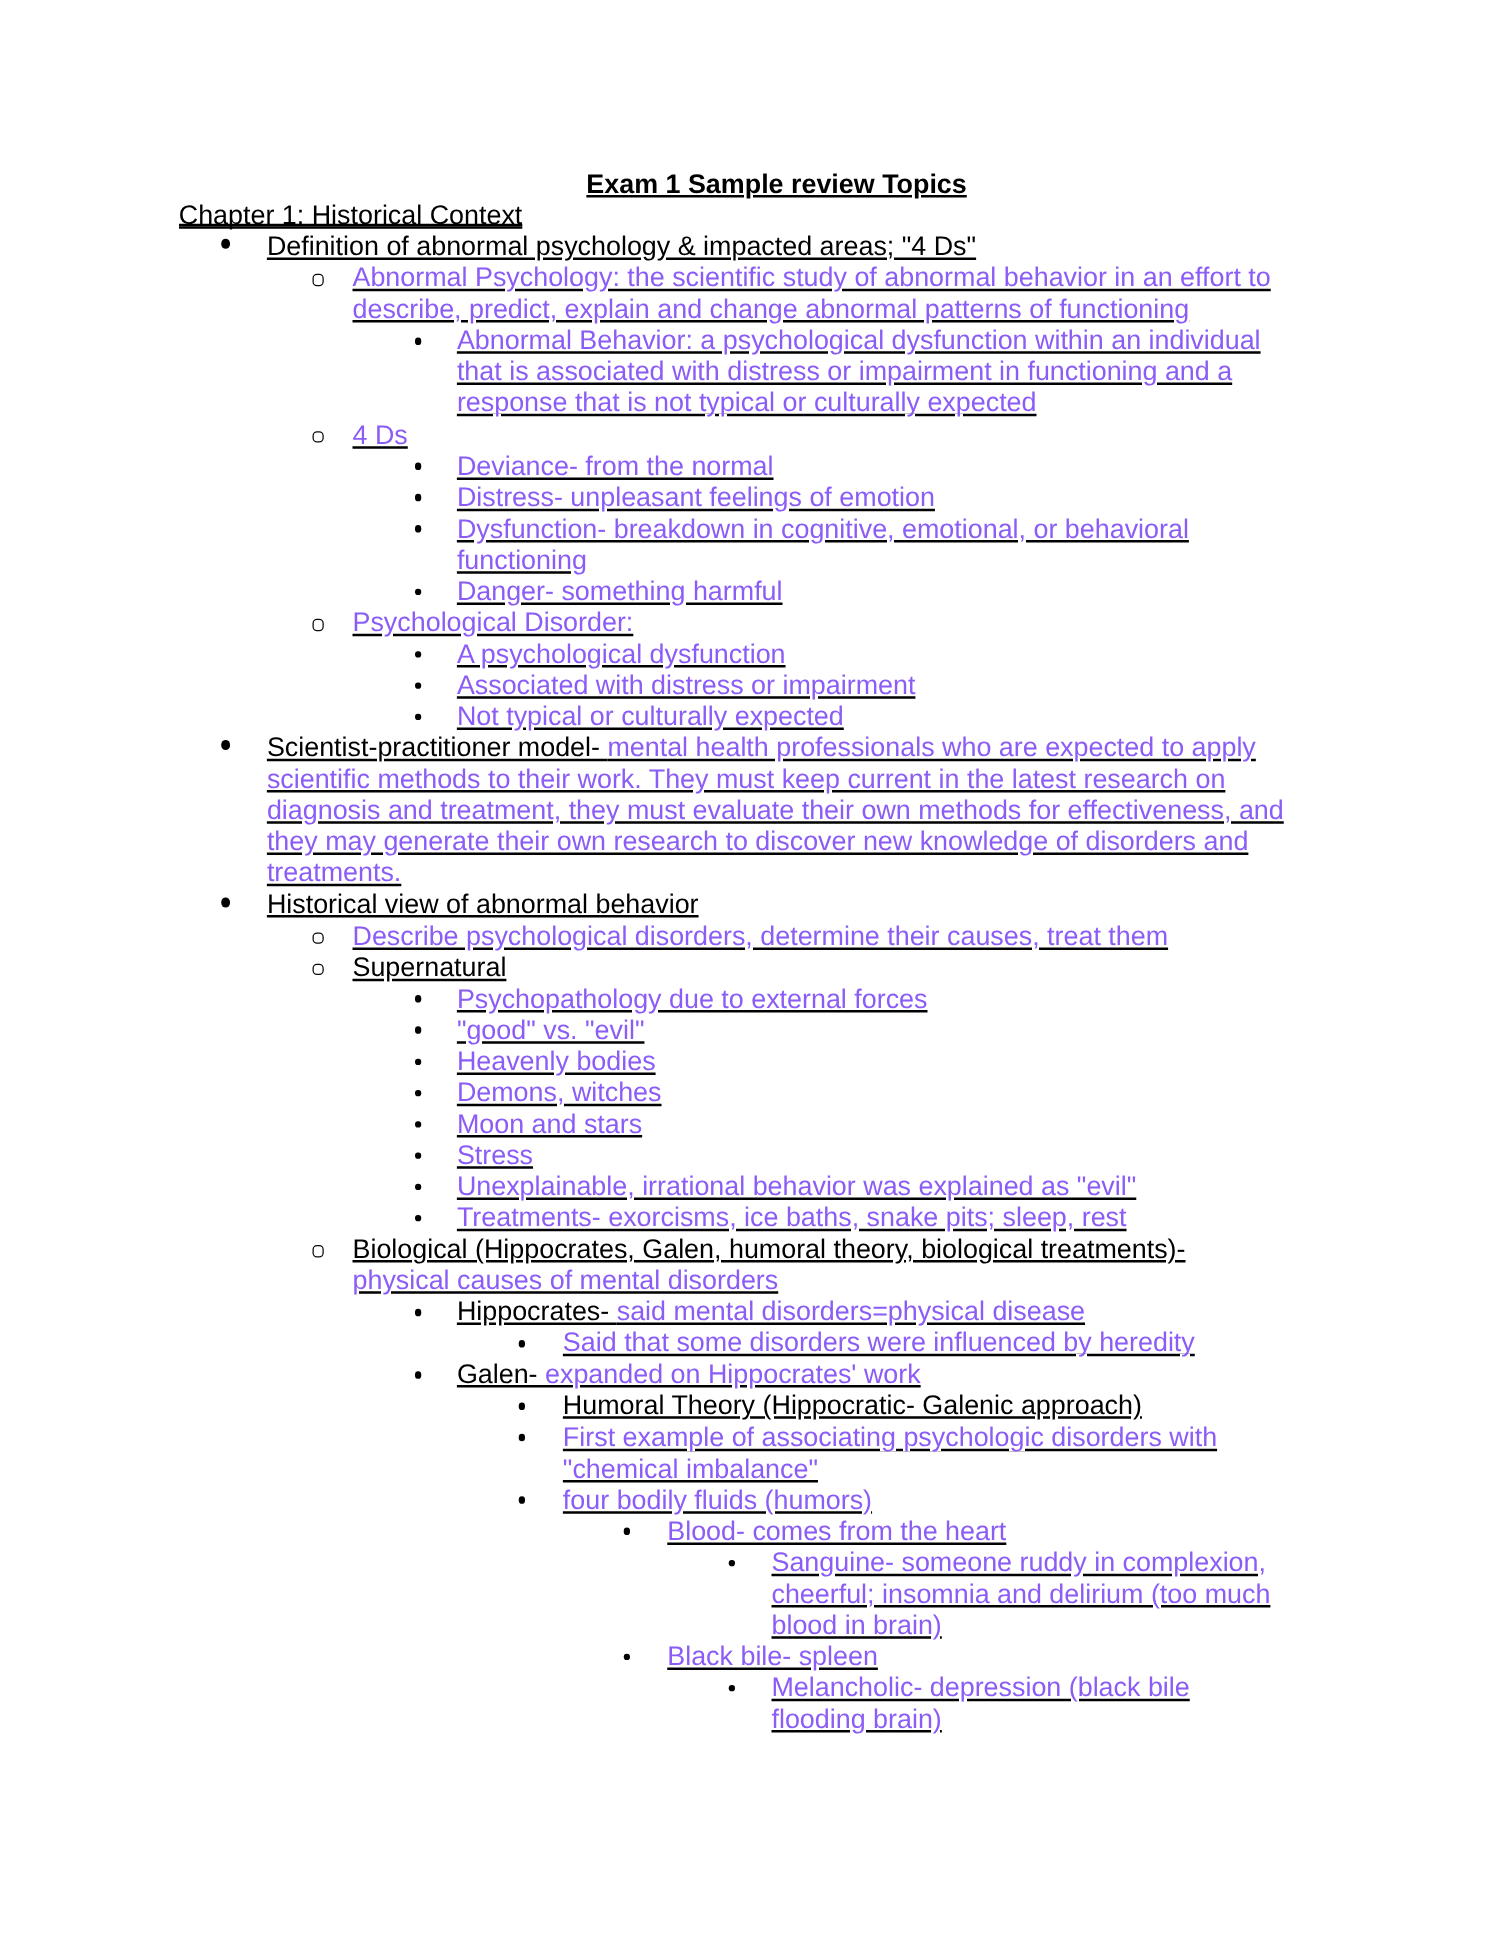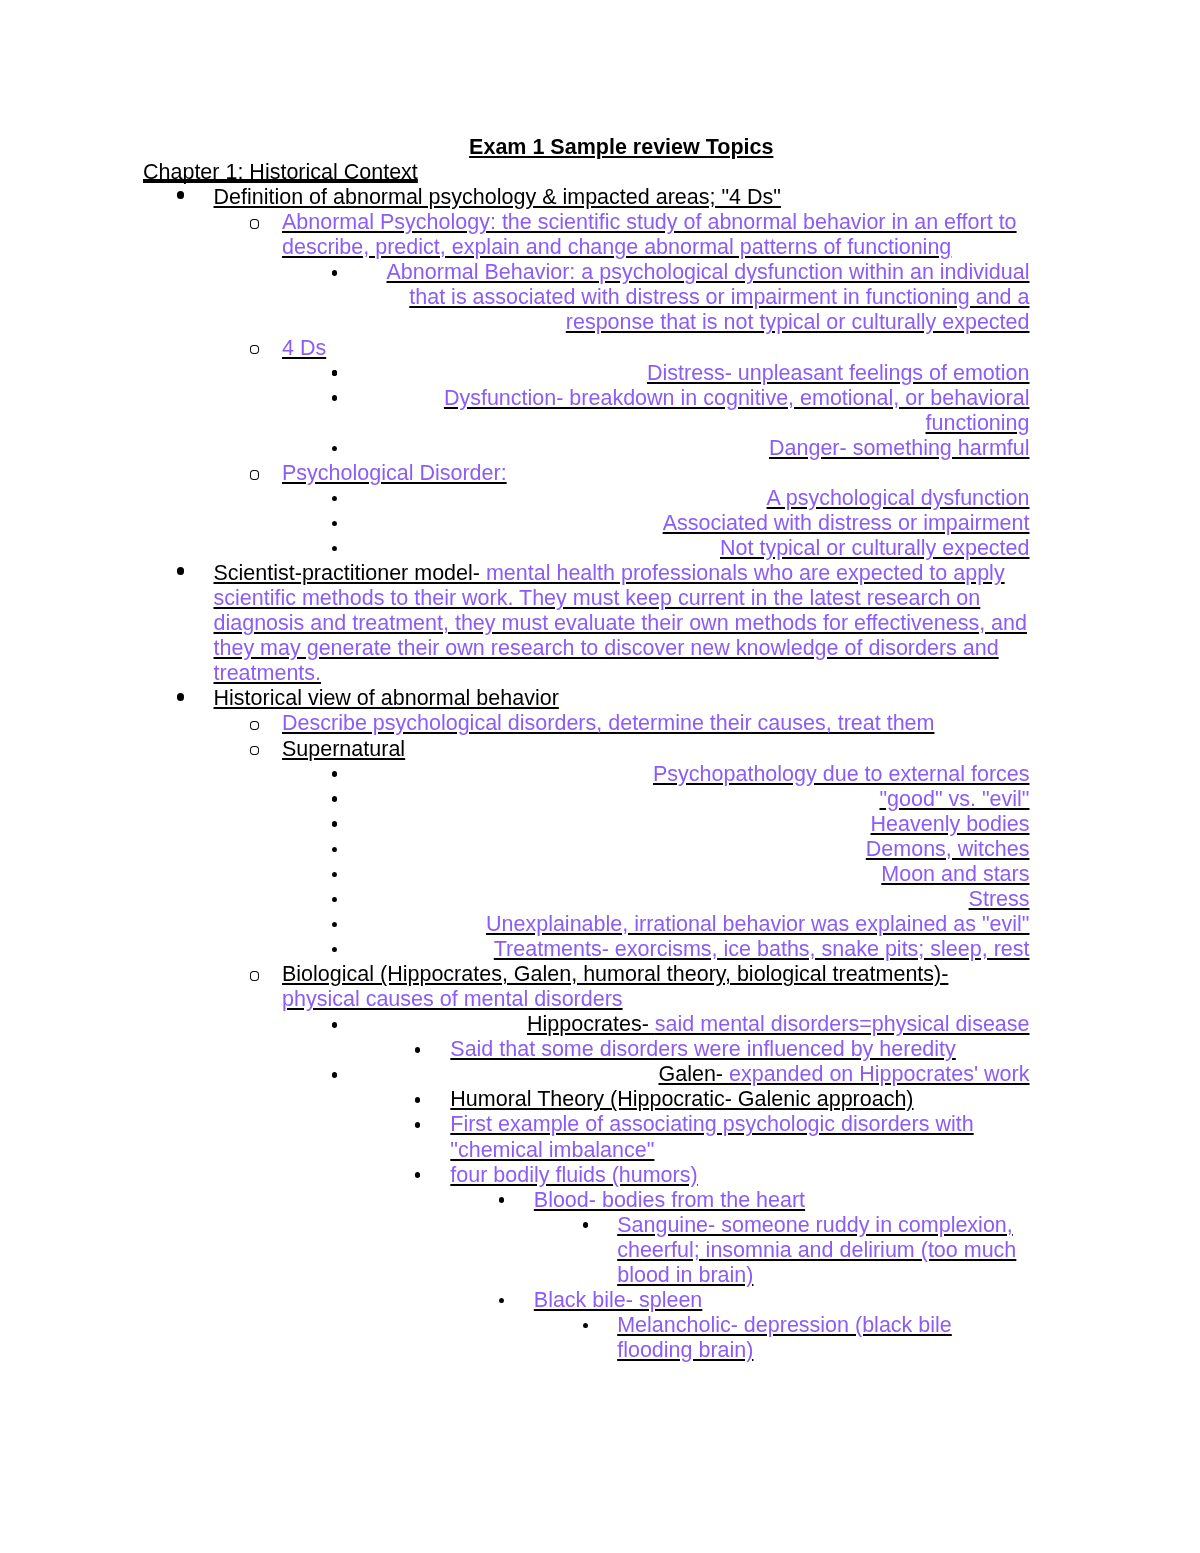--- a/index.html
+++ b/index.html
@@ -18,21 +18,21 @@
   .txt{display:block;}
   .bul{position:absolute;}
   .dot{border-radius:50%;background:#000000;}
   .ring{border-radius:38%;border:1.8px solid #0a0a0a;box-sizing:border-box;}
   .blue{color:#8b5cf6;}
   .black{color:#000000;}
   .lv1{padding-left:70.5px;}
   .lv1>.bul{left:33.6px;top:6.3px;width:7.9px;height:8.0px;}
   .lv2{padding-left:139.0px;}
   .lv2>.bul{left:106.6px;top:9.3px;width:9.5px;height:9.6px;}
-  .lv3{padding-left:222.5px;text-align:right;}
+  .lv3{padding-left:222.5px;}
   .lv3>.bul{left:189.2px;top:9.8px;width:5.2px;height:5.6px;}
   .lv4{padding-left:307.3px;}
   .lv4>.bul{left:271.8px;top:9.8px;width:5.2px;height:5.6px;}
   .lv5{padding-left:390.8px;}
   .lv5>.bul{left:355.9px;top:9.8px;width:5.2px;height:5.6px;}
   .lv6{padding-left:474.2px;}
   .lv6>.bul{left:439.7px;top:9.8px;width:5.2px;height:5.6px;}
 </style>
 </head>
 <body>
@@ -56,20 +56,21 @@
       <div class="li lv3">
         <span class="bul dot"></span>
         <span class="txt"><span class="blue">Abnormal Behavior: a psychological dysfunction within an individual that is associated with distress or impairment in functioning and a response that is not typical or culturally expected</span></span>
       </div>
       <div class="li lv2">
         <span class="bul ring"></span>
         <span class="txt"><span class="blue">4 Ds</span></span>
       </div>
       <div class="li lv3">
         <span class="bul dot"></span>
+        <span class="txt"><span class="blue">Deviance- from the normal</span></span>
       </div>
       <div class="li lv3">
         <span class="bul dot"></span>
         <span class="txt"><span class="blue">Distress- unpleasant feelings of emotion</span></span>
       </div>
       <div class="li lv3">
         <span class="bul dot"></span>
         <span class="txt"><span class="blue">Dysfunction- breakdown in cognitive, emotional, or behavioral functioning</span></span>
       </div>
       <div class="li lv3">
@@ -163,21 +164,21 @@
       <div class="li lv4">
         <span class="bul dot"></span>
         <span class="txt"><span class="blue">First example of associating psychologic disorders with "chemical imbalance"</span></span>
       </div>
       <div class="li lv4">
         <span class="bul dot"></span>
         <span class="txt"><span class="blue">four bodily fluids (humors)</span></span>
       </div>
       <div class="li lv5">
         <span class="bul dot"></span>
-        <span class="txt"><span class="blue">Blood- bodies from the heart</span></span>
+        <span class="txt"><span class="blue">Blood- comes from the heart</span></span>
       </div>
       <div class="li lv6">
         <span class="bul dot"></span>
         <span class="txt"><span class="blue">Sanguine- someone ruddy in complexion, cheerful; insomnia and delirium (too much blood in brain)</span></span>
       </div>
       <div class="li lv5">
         <span class="bul dot"></span>
         <span class="txt"><span class="blue">Black bile- spleen</span></span>
       </div>
       <div class="li lv6">

